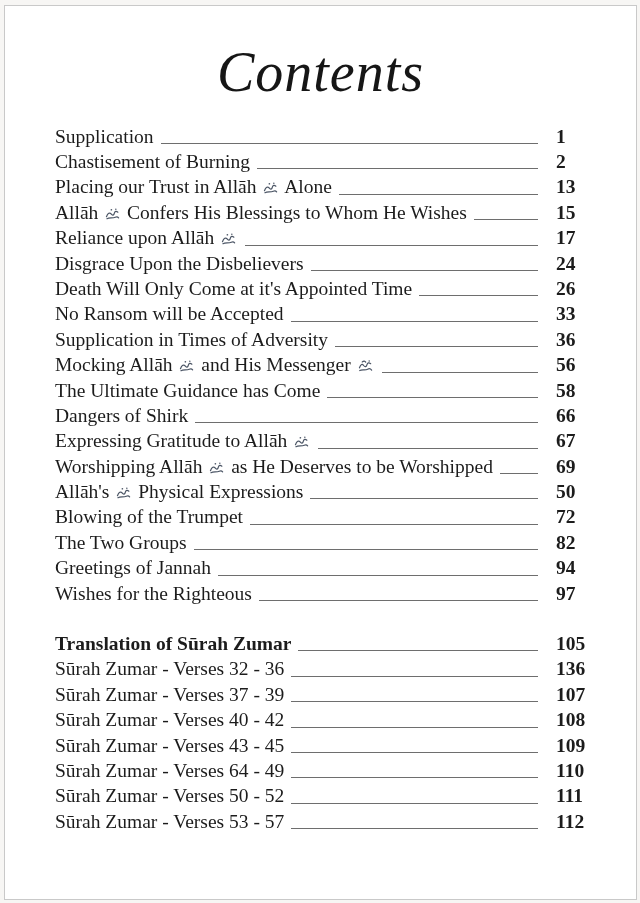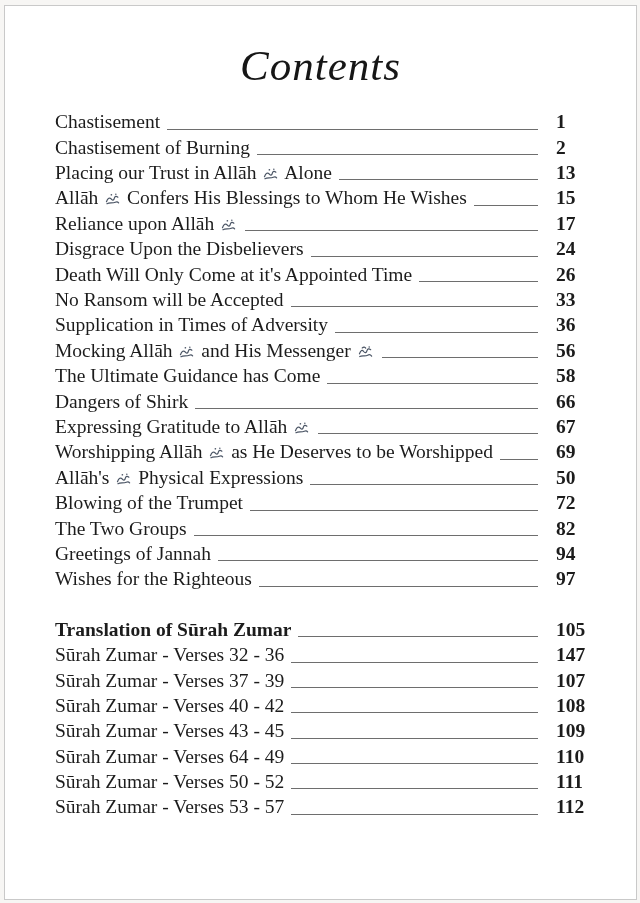--- a/index.html
+++ b/index.html
@@ -14,21 +14,21 @@
     position: absolute;
     left: 4px; top: 5px; right: 3px; bottom: 3px;
     background: #ffffff;
     border: 1px solid #c9c9c9;
     box-sizing: border-box;
   }
   .title {
     text-align: center;
     font-style: italic;
     font-weight: 400;
-    font-size: 43px;
+    font-size: 56px;
     color: #161616;
     margin: 36px 0 0 0;
     letter-spacing: 1px;
     line-height: 1.1;
   }
   .toc {
     margin-top: 20px;
     padding: 0 40px 0 50px;
   }
   .toc-section { }
@@ -65,21 +65,21 @@
   .hon svg { display: block; width: 100%; height: 100%; }
 </style>
 </head>
 <body>
 
 <div class="page">
   <h1 class="title">Contents</h1>
   <div class="toc">
     <div class="toc-section">
         <div class="row">
-    <span class="label">Chastisement</span>
+    <span class="label">Supplication</span>
     <span class="leader"></span>
     <span class="pagenum">1</span>
   </div>
         <div class="row">
     <span class="label">Chastisement of Burning</span>
     <span class="leader"></span>
     <span class="pagenum">2</span>
   </div>
         <div class="row">
     <span class="label">Placing our Trust in Allāh <span class="hon"><svg viewBox="0 0 16 14" xmlns="http://www.w3.org/2000/svg" fill="none" stroke="#4b5565" stroke-width="1.3" stroke-linecap="round">
@@ -209,21 +209,21 @@
       </div>
     <div class="toc-section gap">
         <div class="row bold">
     <span class="label">Translation of Sūrah Zumar</span>
     <span class="leader"></span>
     <span class="pagenum">105</span>
   </div>
         <div class="row">
     <span class="label">Sūrah Zumar - Verses 32 - 36</span>
     <span class="leader"></span>
-    <span class="pagenum">147</span>
+    <span class="pagenum">136</span>
   </div>
         <div class="row">
     <span class="label">Sūrah Zumar - Verses 37 - 39</span>
     <span class="leader"></span>
     <span class="pagenum">107</span>
   </div>
         <div class="row">
     <span class="label">Sūrah Zumar - Verses 40 - 42</span>
     <span class="leader"></span>
     <span class="pagenum">108</span>

